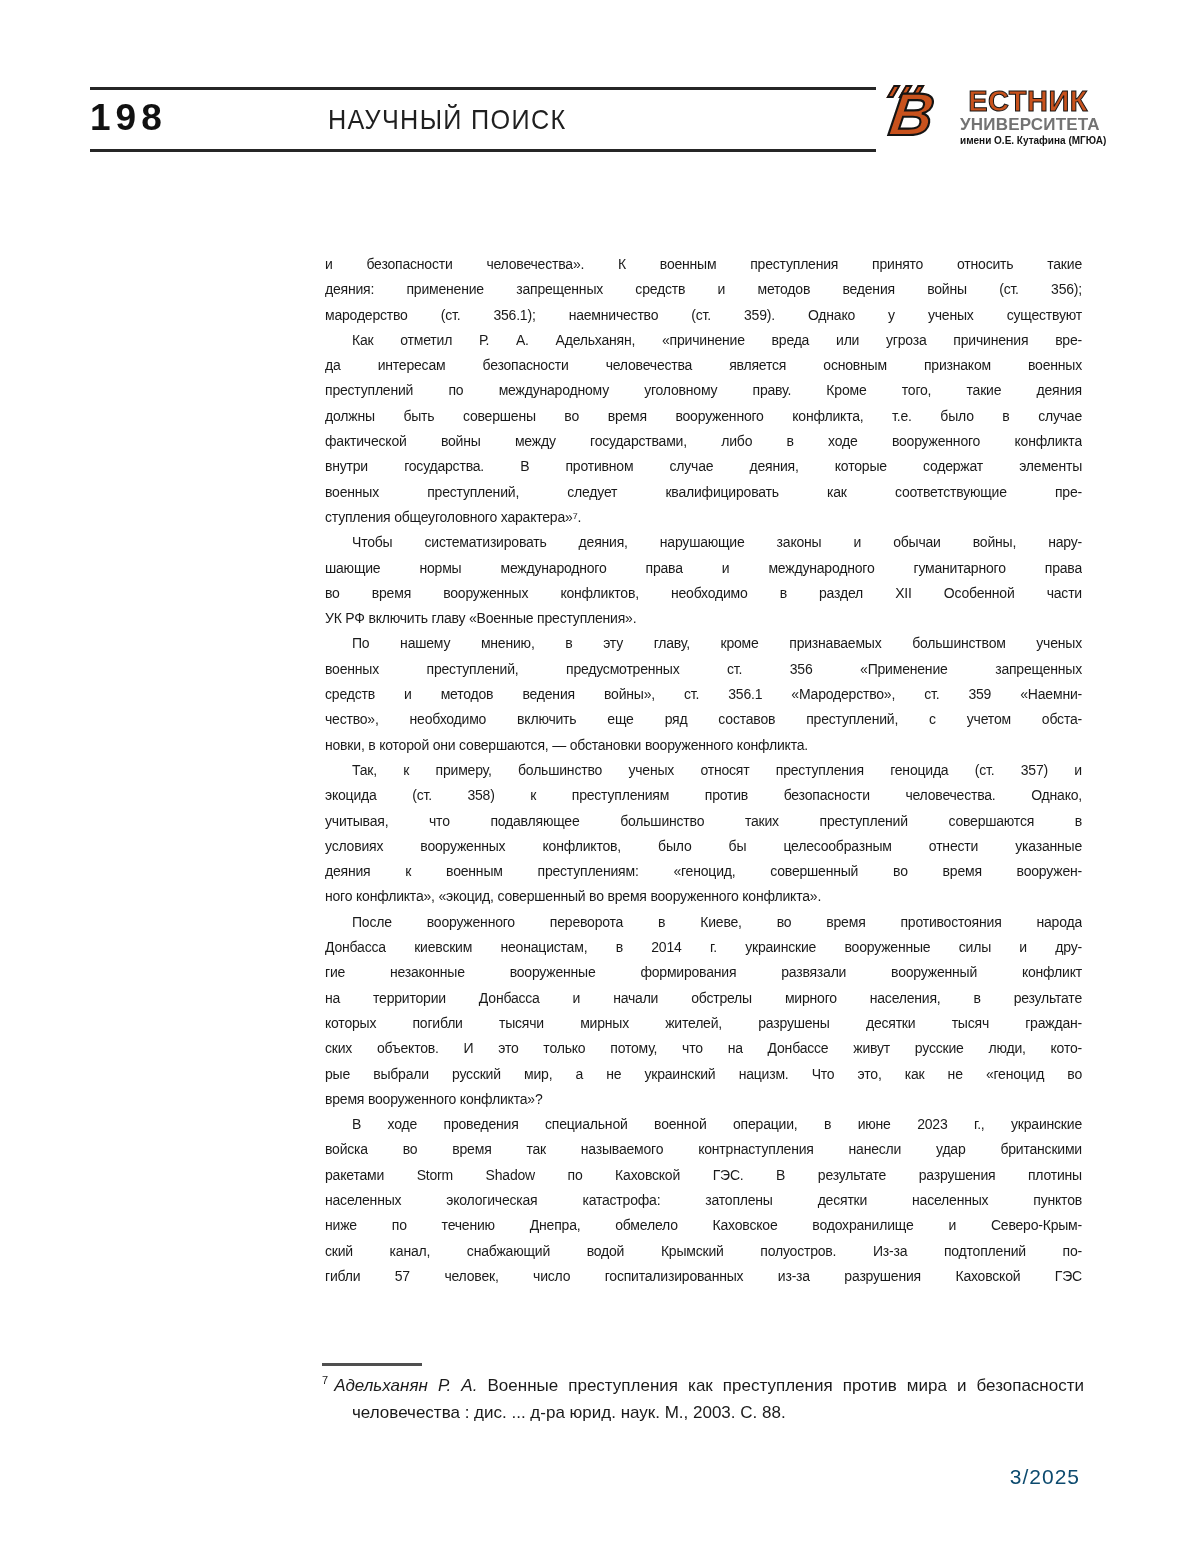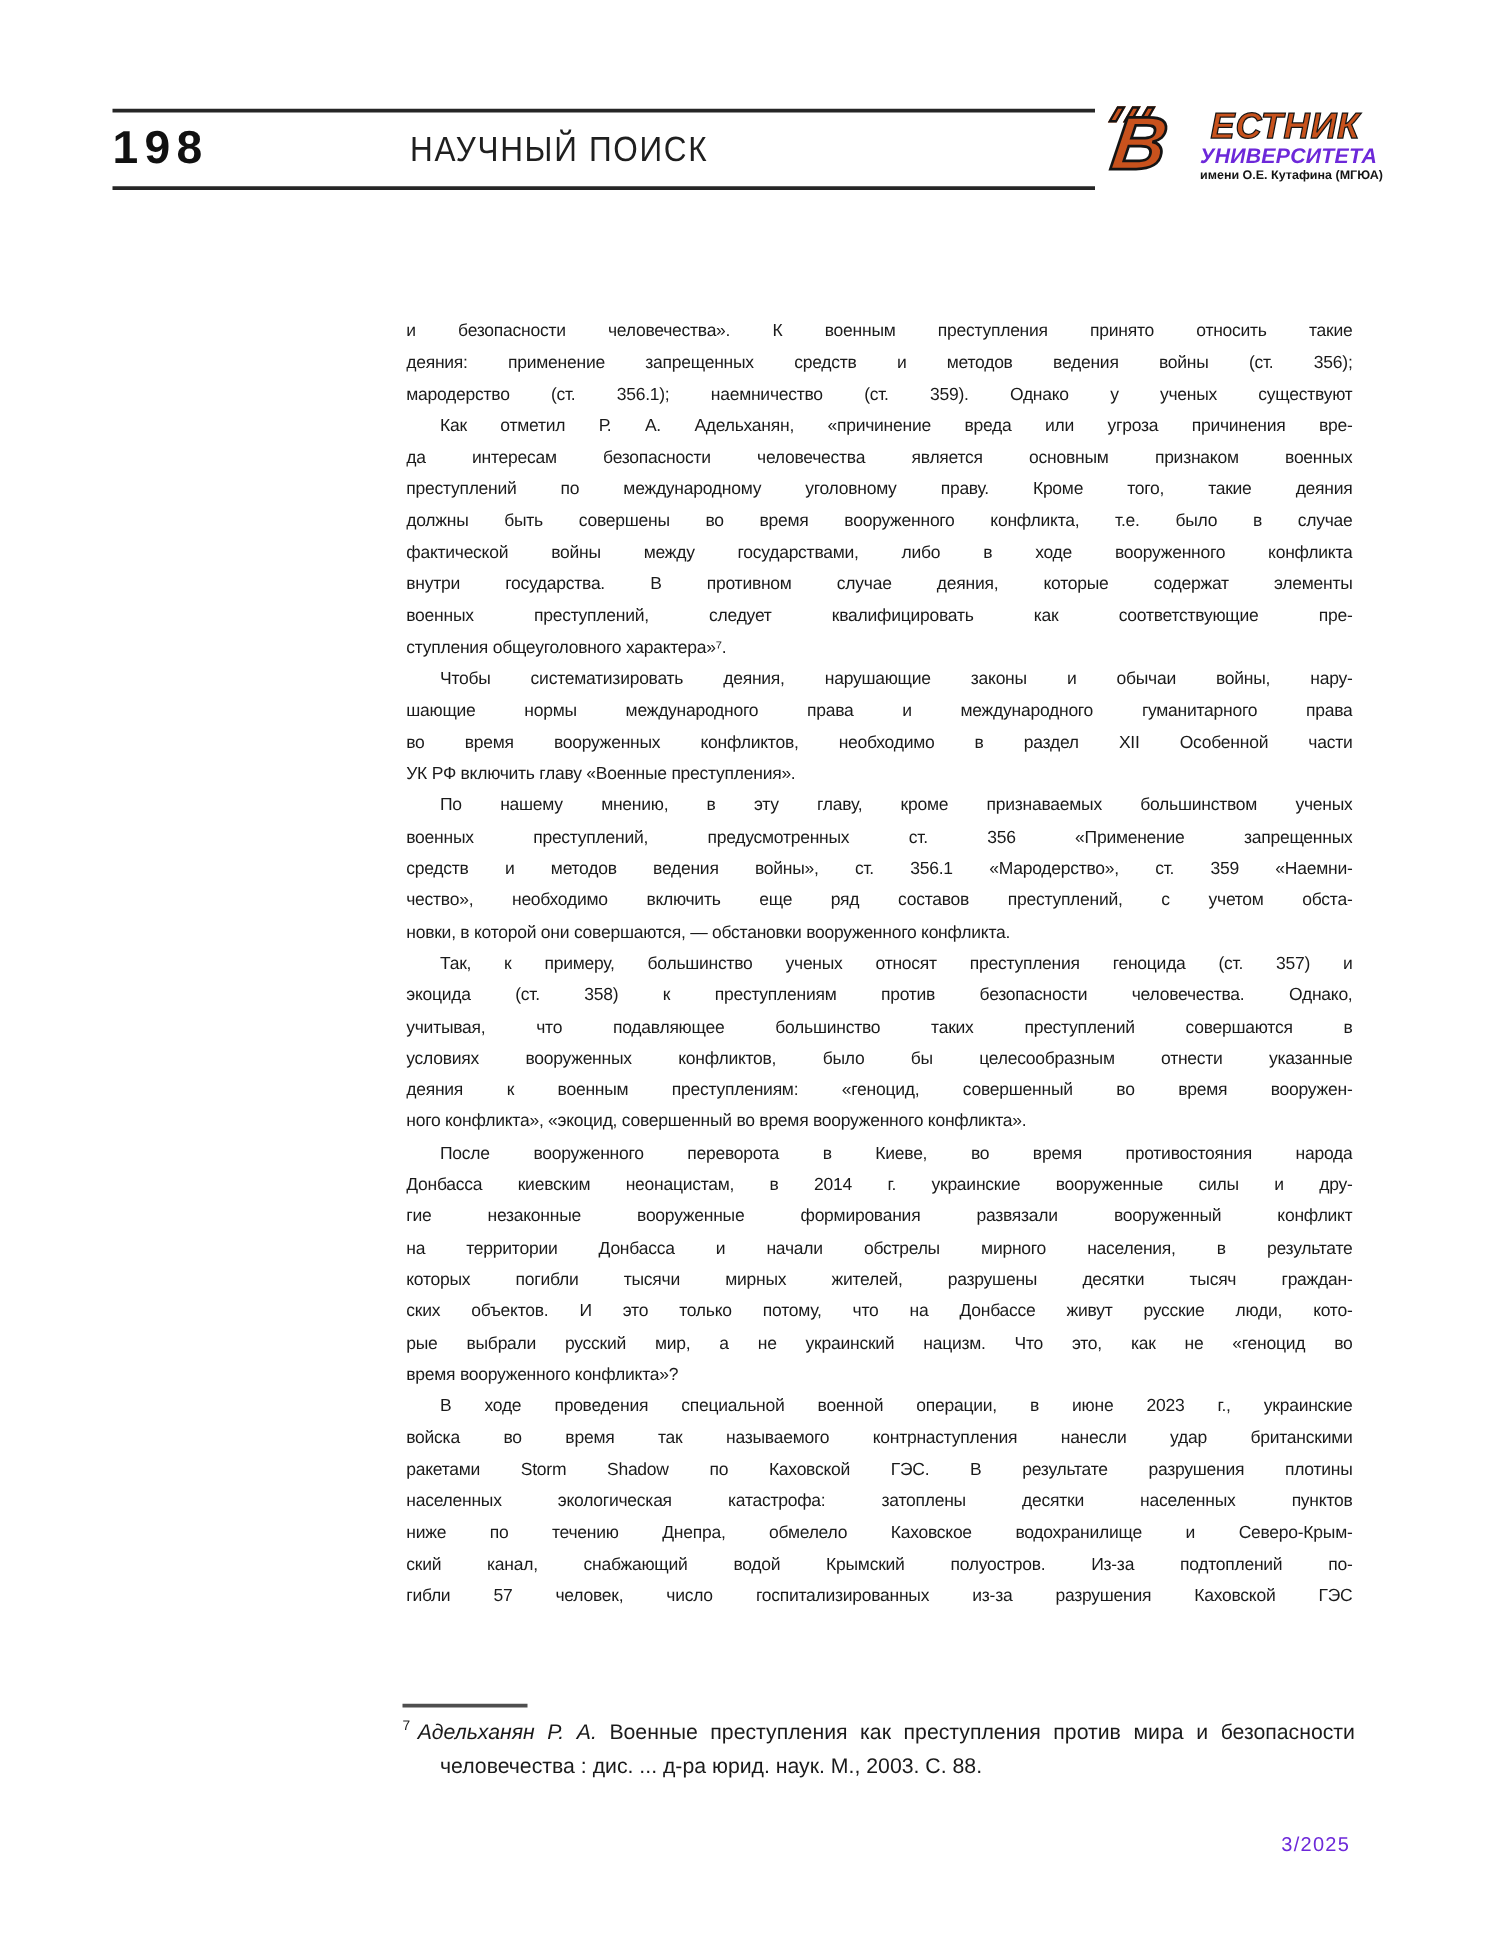--- a/index.html
+++ b/index.html
@@ -90,33 +90,31 @@
     position: absolute;
     right: 0px;
     top: 3px;
     width: 128px;
     text-align: right;
   }
   .logo-title {
     font-size: 29px;
     line-height: 28px;
     font-weight: 700;
-    font-style: italic;
     -webkit-text-stroke: 1px #141414;
     letter-spacing: 0.5px;
     white-space: nowrap;
   }
   .logo-subtitle {
     font-size: 17px;
     line-height: 19px;
     font-weight: 700;
-    color: #6d28d9;
+    color: #737373;
     letter-spacing: 0.2px;
     white-space: nowrap;
-    font-style: italic;
   }
   .logo-tagline {
     font-size: 10px;
     line-height: 13px;
     font-weight: 700;
     color: #141414;
     white-space: nowrap;
   }
 
   
@@ -170,25 +168,25 @@
   }
   .footnote i { font-style: italic; }
 
   
   .issue {
     position: absolute;
     left: 880px;
     top: 1466px;
     width: 200px;
     text-align: right;
-    font-size: 16px;
+    font-size: 21px;
     line-height: 22px;
     letter-spacing: 1px;
     font-weight: 400;
-    color: #6d28d9;
+    color: #0c4a6e;
   }
 </style>
 </head>
 <body>
 
 <div class="page">
 
   <div class="rule rule-top"></div>
   <div class="rule rule-bottom"></div>
 

